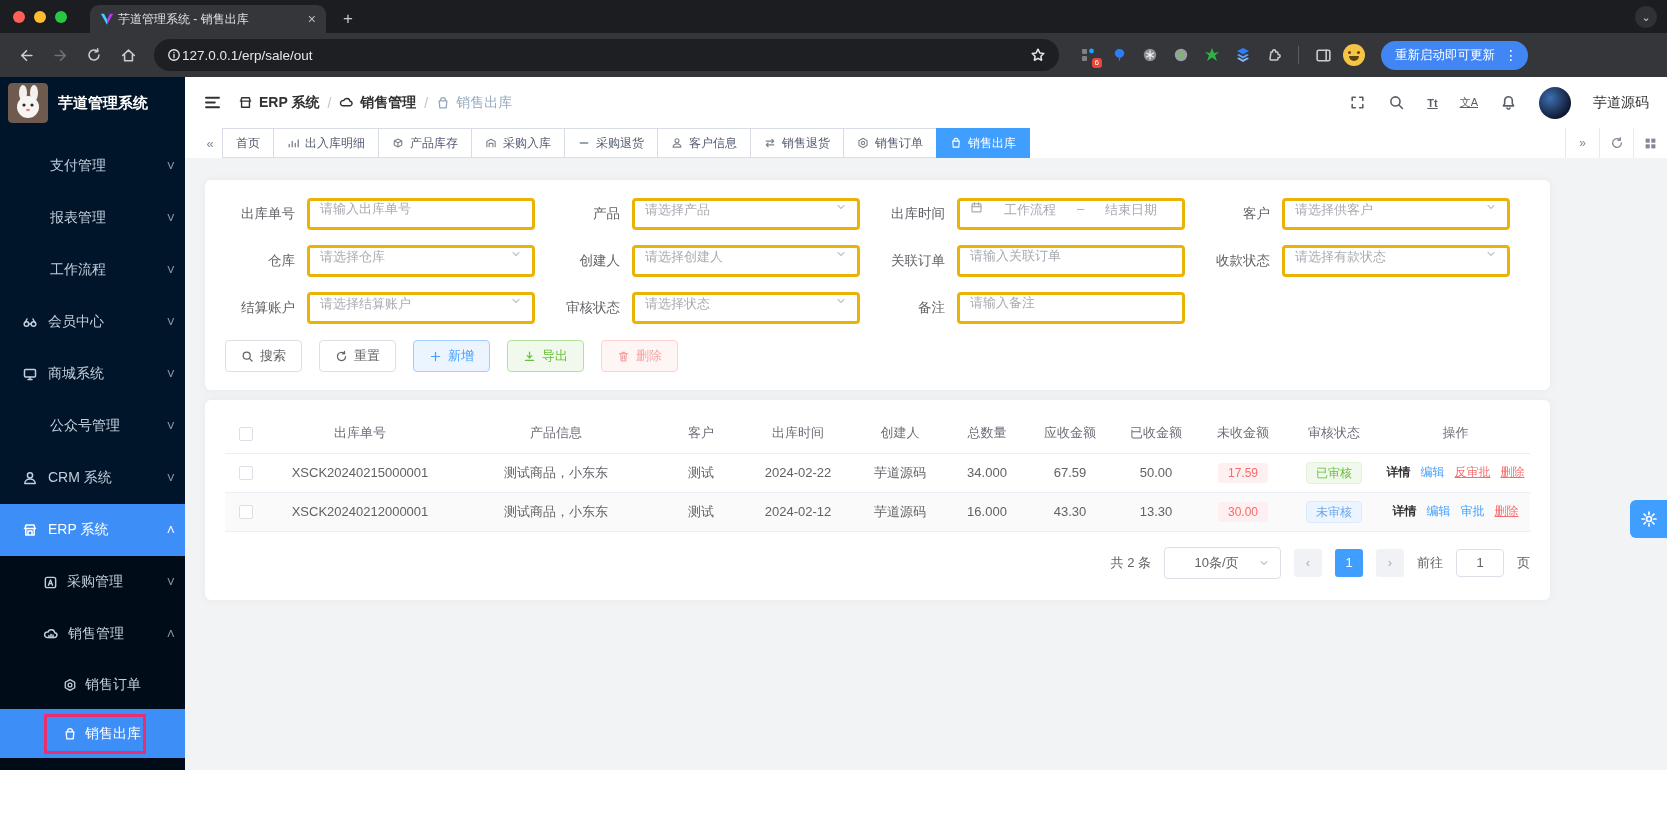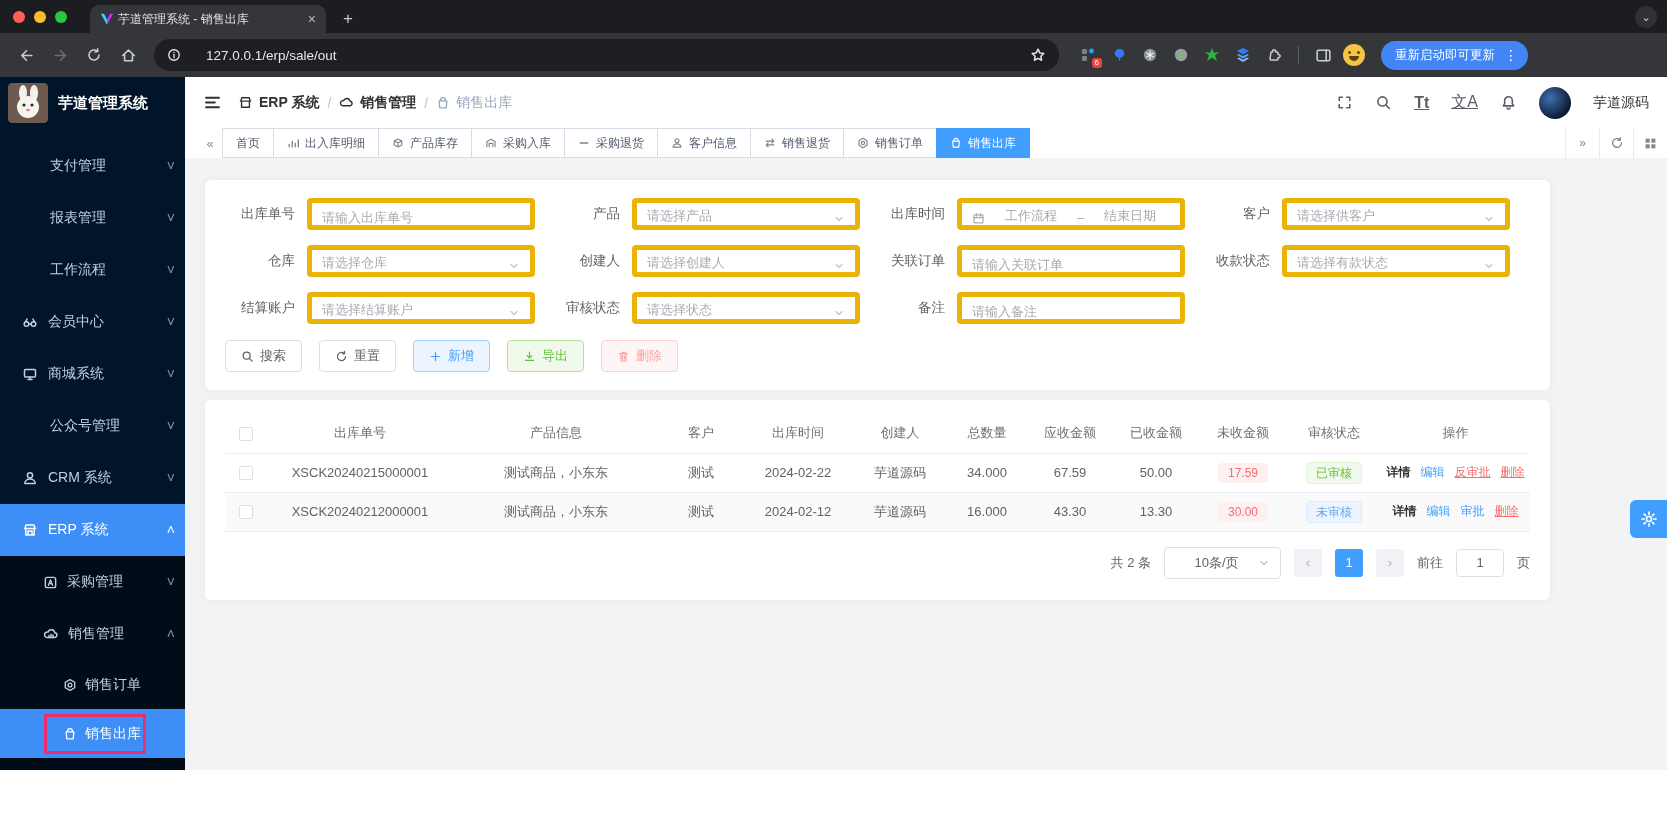--- a/index.html
+++ b/index.html
@@ -13,21 +13,21 @@
   .traffic { display:flex; gap:9px; padding-left:13px; }
   .light { width:12px; height:12px; border-radius:50%; }
   .chrome-tab { position:absolute; left:90px; top:5px; width:236px; height:28px; background:#35363a; border-radius:9px 9px 0 0; display:flex; align-items:center; gap:4px; padding:0 10px; color:#dfe1e5; font-size:12px; }
   .chrome-tab .title { flex:1; white-space:nowrap; overflow:hidden; }
   .tab-close { color:#b7babf; font-size:14px; cursor:pointer; }
   .newtab { position:absolute; left:336px; top:7px; color:#c7cace; font-size:17px; width:24px; height:24px; text-align:center; line-height:24px; }
   .tabsearch { position:absolute; right:10px; top:6px; width:22px; height:22px; border-radius:50%; background:#303134; color:#c7cace; display:flex; align-items:center; justify-content:center; font-size:11px; }
   .toolbar { position:absolute; left:0; top:33px; right:0; height:44px; background:#35363a; display:flex; align-items:center; padding:0 12px; gap:6px; color:#c9ccd0; }
   .navbtn { width:28px; height:28px; display:flex; align-items:center; justify-content:center; border-radius:50%; }
   .navbtn.dim { color:#6e7176; }
-  .urlpill { width:905px; height:32px; margin-left:6px; background:#1e1f22; border-radius:16px; display:flex; align-items:center; gap:25px; padding:16px 13px; color:#e5e7ea; font-size:13.5px; }
+  .urlpill { width:905px; height:32px; margin-left:6px; background:#1e1f22; border-radius:16px; display:flex; align-items:center; gap:1px; padding:16px 13px; color:#e5e7ea; font-size:13.5px; }
   .urlpill .flexfill { flex:1; }
   .exts { display:flex; align-items:center; gap:9px; margin-left:12px; }
   .ext { width:22px; height:24px; position:relative; display:flex; align-items:center; justify-content:center; }
   .ext-badge { position:absolute; right:-3px; bottom:-1px; background:#e8453c; color:#fff; font-size:8px; border-radius:3px; padding:0 3px; line-height:10px; }
   .extdivider { width:1px; height:18px; background:#5a5d62; margin:0 4px; }
   .profile-face { width:22px; height:22px; border-radius:50%; background:#f6c445; position:relative; }
   .profile-face:before { content:""; position:absolute; left:5px; top:7px; width:3px; height:3px; background:#5c4312; border-radius:50%; box-shadow:9px 0 0 #5c4312; }
   .profile-face:after { content:""; position:absolute; left:6px; top:12px; width:10px; height:5px; border-radius:0 0 8px 8px; background:#5c4312; }
   .updatepill { margin-left:10px; height:29px; background:#4285f4; color:#fff; border-radius:15px; display:flex; align-items:center; gap:9px; padding:0 6px 0 14px; font-size:12.5px; white-space:nowrap; }
   .kebab { font-size:14px; letter-spacing:0; padding-right:4px; }
@@ -54,40 +54,40 @@
   .ss-item.active2 { background:#3e8ef7; color:#fff; }
   .hl-box { position:absolute; left:44px; top:637px; width:102px; height:40px; border:3px solid #eb2f6e; pointer-events:none; }
 
   .main { position:absolute; left:185px; top:0; right:0; bottom:0; background:#f2f3f5; }
   .app-header { position:absolute; left:0; top:0; right:0; height:51px; background:#fff; display:flex; align-items:center; padding:0 18px; }
   .crumb { display:flex; align-items:center; gap:8px; margin-left:16px; font-size:14px; color:#303133; font-weight:bold; }
   .crumb .sep { color:#c0c4cc; font-weight:normal; }
   .crumb .last { color:#97a8be; font-weight:normal; display:flex; align-items:center; gap:6px; }
   .crumb .seg { display:flex; align-items:center; gap:6px; }
   .hdr-right { margin-left:auto; display:flex; align-items:center; gap:22px; color:#5a5e66; }
-  .hdr-ic { display:flex; align-items:center; justify-content:center; font-size:16px;text-decoration:underline; }
+  .hdr-ic { display:flex; align-items:center; justify-content:center; font-size:11px;text-decoration:underline; }
   .avatar { width:32px; height:32px; border-radius:50%; background:radial-gradient(circle at 35% 35%, #3d6fb0, #101b33 70%); }
   .hdr-name { font-size:14px; color:#303133; }
 
   .tabsrow { position:absolute; left:0; top:51px; right:0; height:30px; background:#fff; display:flex; align-items:center; padding-left:12px; font-size:12px; color:#515a6e; }
   .tchev { width:26px; display:flex; justify-content:center; color:#808695; font-size:13px; }
   .ptab { height:30px; display:flex; align-items:center; gap:6px; padding:0 13px; border:1px solid #d8dce5; background:#fff; margin-left:-1px; cursor:pointer; }
   .ptab .ti { color:#7d848c; }
   .ptab.active { background:#409eff; border-color:#409eff; color:#fff; }
   .ptab.active .ti { color:#fff; }
   .tabs-right { margin-left:auto; display:flex; align-items:stretch; height:30px; }
   .tr-btn { width:34px; display:flex; align-items:center; justify-content:center; border-left:1px solid #e8eaed; color:#808695; }
 
   .content { position:absolute; left:0; top:81px; right:0; bottom:0; }
   .card { position:absolute; left:20px; width:1345px; background:#fff; border-radius:6px; box-shadow:0 0 10px rgba(0,0,0,0.05); }
   .filter-card { top:22px; height:210px; padding:18px 20px; }
   .fgrid { display:grid; grid-template-columns:repeat(4,325px); row-gap:15px; }
   .fcell { display:flex; align-items:center; height:32px; }
   .flabel { width:70px; text-align:right; font-size:13.5px; color:#606266; margin-right:12px; white-space:nowrap; }
-  .fctl { width:228px; height:32px; border:5px solid #eab308; border-radius:4px; background:#fff; display:flex; align-items:flex-end; padding:0 10px; gap:6px; color:#a8abb2; font-size:13px; }
+  .fctl { width:228px; height:32px; border:3px solid #eab308; border-radius:4px; background:#fff; display:flex; align-items:flex-start; padding:0 10px; gap:6px; color:#a8abb2; font-size:13px; }
   .fctl input { border:none; outline:none; width:100%; font-size:13px; color:#606266; background:transparent; font-family:inherit; }
   .fctl input::placeholder { color:#a8abb2; }
   .fctl .ph { flex:1; white-space:nowrap; overflow:hidden; }
   .fctl .chevd { color:#c0c4cc; }
   .btnrow { margin-top:16px; display:flex; gap:17px; }
   .btn { height:32px; border:1px solid #dcdfe6; border-radius:4px; background:#fff; color:#606266; font-size:13px; display:flex; align-items:center; gap:6px; padding:0 15px; cursor:pointer; font-family:inherit; }
   .btn.blue { background:#ecf5ff; border-color:#a0cfff; color:#409eff; }
   .btn.green { background:#f0f9eb; border-color:#b3e19d; color:#67c23a; }
   .btn.red { background:#fef0f0; border-color:#fab6b6; color:#f56c6c; opacity:.62; }
 

